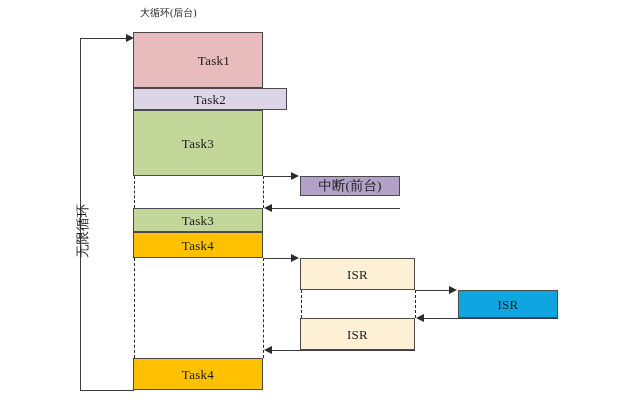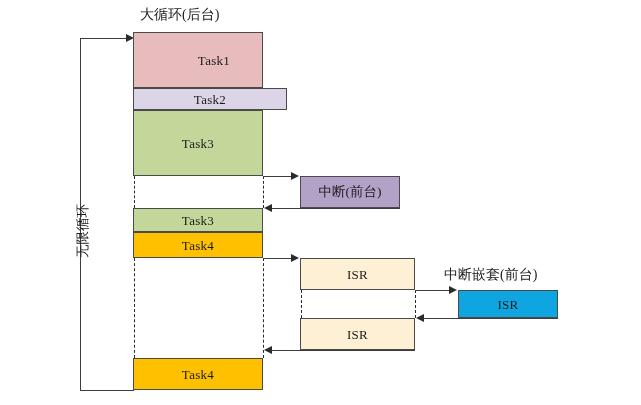--- a/index.html
+++ b/index.html
@@ -23,21 +23,21 @@
     font-size:13px;
     color:#1a1a1a;
     letter-spacing:.3px;
     line-height:1;
   }
   .box.cjk{font-size:13.5px;letter-spacing:0;}
 
   
   .heading{
     position:absolute;
-    font-size:14px;
+    font-size:10px;
     color:#1c1c1c;
     white-space:nowrap;
     line-height:1;
   }
 
   
   .vlabel{
     position:absolute;
     font-size:13.5px;
     color:#1c1c1c;
@@ -73,21 +73,20 @@
     line-height:1;
   }
 </style>
 </head>
 <body>
 
 <div id="stage">
 
   <div class="heading" style="left:140px;top:8px;">大循环(后台)</div>
 
-  <div class="heading" style="left:444px;top:268px;">中断嵌套(前台)</div>
 
   <div class="vline" style="left:80px;top:38px;height:352px;"></div>
 
   <div class="hline" style="left:80px;top:38px;width:48px;"></div>
   <div class="arrow-r" style="left:126px;top:33.5px;"></div>
 
   <div class="hline" style="left:80px;top:390px;width:54px;"></div>
 
   <div class="vlabel" style="left:76px;top:258px;">无限循环</div>
 
@@ -102,21 +101,21 @@
 
   <div class="box" style="left:133px;top:208px;width:130px;height:24px;background:#c4d79b;">Task3</div>
 
   <div class="box" style="left:133px;top:232px;width:130px;height:26px;background:#ffc000;">Task4</div>
 
   <div class="vdash" style="left:133.5px;top:258px;height:100px;"></div>
   <div class="vdash" style="left:262.5px;top:258px;height:100px;"></div>
 
   <div class="box" style="left:133px;top:358px;width:130px;height:32px;background:#ffc000;">Task4</div>
 
-  <div class="box cjk" style="left:300px;top:176px;width:100px;height:32px;background:#b3a2c8;">中断(前台)</div>
+  <div class="box cjk" style="left:300px;top:176px;width:100px;height:20px;background:#b3a2c8;">中断(前台)</div>
 
   <div class="hline" style="left:263px;top:176px;width:30px;"></div>
   <div class="arrow-r" style="left:291px;top:171.5px;"></div>
 
   <div class="hline" style="left:272px;top:208px;width:128px;"></div>
   <div class="arrow-l" style="left:264px;top:203.5px;"></div>
 
   <div class="box" style="left:300px;top:258px;width:115px;height:32px;background:#fdf0d5;">ISR</div>
 
   <div class="vdash" style="left:300.5px;top:290px;height:28px;"></div>

